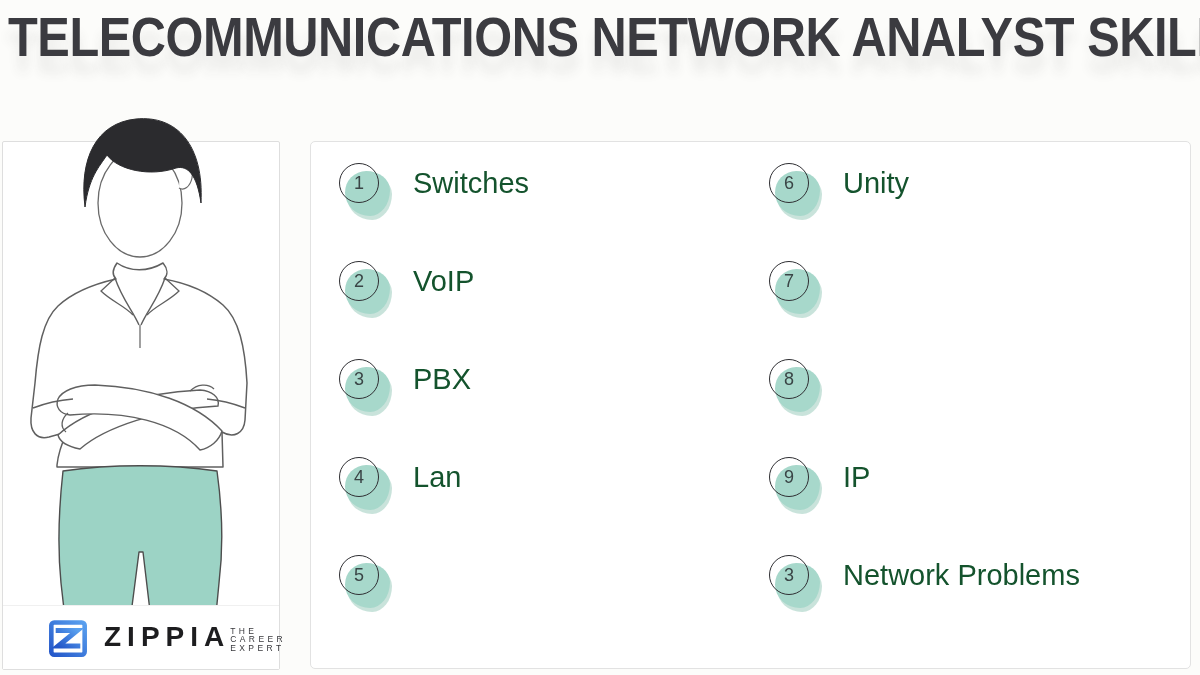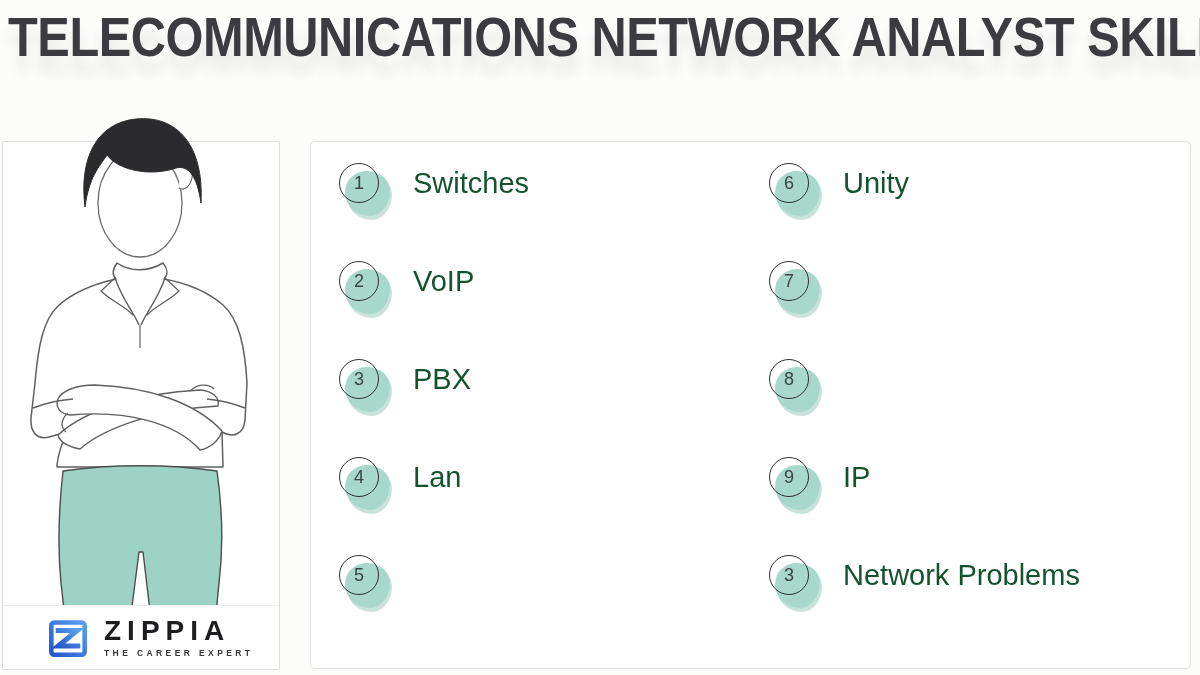--- a/index.html
+++ b/index.html
@@ -60,32 +60,32 @@
     width: 100%; height: 64px;
     background: #ffffff;
     border-top: 1px solid #f0f0f0;
     z-index: 3;
     display: flex;
     align-items: center;
     padding-left: 42px;
     box-sizing: border-box;
   }
   .logo-mark { width: 46px; height: 46px; flex-shrink: 0; }
-  .logo-text { margin-left: 13px; display: flex; flex-direction: column; }
+  .logo-text { margin-left: 13px; display: flex; flex-direction: row; }
   .logo-brand {
     font-size: 28px;
     font-weight: 700;
     letter-spacing: 6px;
     color: #1d1d1f;
     line-height: 1;
   }
   .logo-tagline {
     margin-top: 4px;
     font-size: 8.5px;
-    font-weight: 700;
+    font-weight: 400;
     letter-spacing: 3.4px;
     color: #38383c;
     line-height: 1;
   }
 
   
   .skills-grid {
     display: grid;
     grid-template-columns: 430px auto;
     grid-template-rows: repeat(5, 98px);

